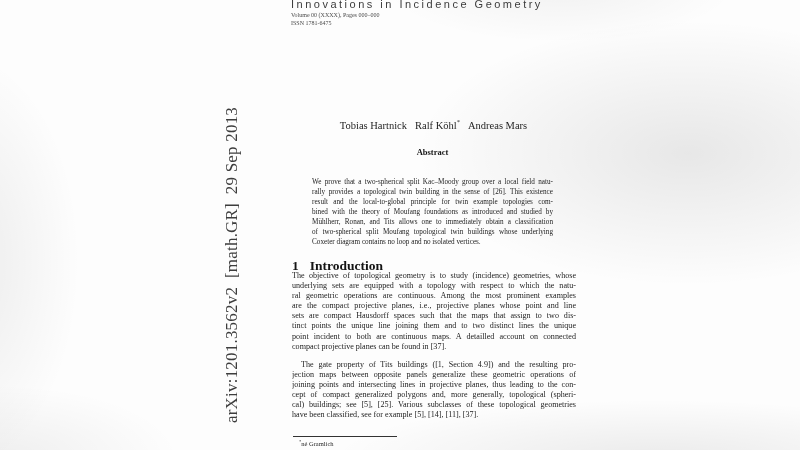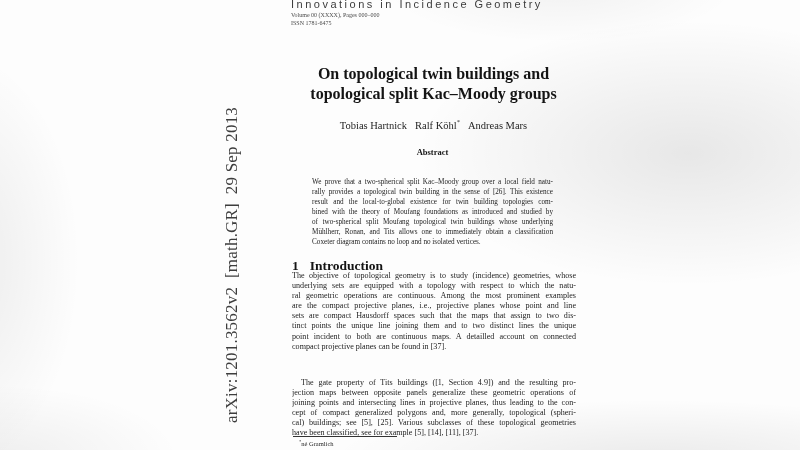--- a/index.html
+++ b/index.html
@@ -33,59 +33,55 @@
   .authors-row sup { font-size:6.5px; }
   .abstract-block { position:absolute; left:312px; top:147px; width:241px; }
   .abstract-heading { text-align:center; font-weight:bold; font-size:8.5px; margin-bottom:20px; color:#161616; }
   .abstract-body { font-size:7.2px; line-height:10px; color:#232323;margin-top:20px; }
   .jline { text-align:justify; text-align-last:justify; white-space:nowrap; overflow:hidden; }
   .jline:last-child { text-align-last:left; }
   .section-heading { position:absolute; left:292px; top:258px; font-weight:bold; font-size:13.5px; color:#141414; }
   .section-heading .num { margin-right:11px; }
   .body-para { position:absolute; left:292px; width:284px; font-size:8.1px; line-height:10.1px; color:#232323; }
   .para-1 { top:271px; }
-  .para-2 { top:378px; }
+  .para-2 { top:360px; }
   .indent-first .jline:first-child { text-indent:9px; }
   .footnote-rule { position:absolute; left:293px; top:436px; width:104px; border-top:0.8px solid #333; }
   .footnote { position:absolute; left:299px; top:439px; font-size:6.5px; color:#2a2a2a; }
   .footnote sup { font-size:4.5px; }
 </style>
 </head>
 <body>
 
 <div class="stage">
 
   <div class="arxiv-stamp">arXiv:1201.3562v2  [math.GR]  29 Sep 2013</div>
 
   <div class="masthead">
     <div class="journal-name">Innovations in Incidence Geometry</div>
     <div class="journal-sub">Volume 00 (XXXX), Pages 000–000</div>
     <div class="journal-sub">ISSN 1781-6475</div>
   </div>
 
-  <div class="title-block">
-    <div>On topological twin buildings and</div>
-    <div>topological split Kac–Moody groups</div>
-  </div>
 
   <div class="authors-row">
     <span><span>Tobias Hartnick</span><sup></sup></span>
     <span><span>Ralf Köhl</span><sup>*</sup></span>
     <span><span>Andreas Mars</span><sup></sup></span>
   </div>
 
   <div class="abstract-block">
     <div class="abstract-heading">Abstract</div>
     <div class="abstract-body">
         <div class="jline">We prove that a two-spherical split Kac–Moody group over a local field natu-</div>
         <div class="jline">rally provides a topological twin building in the sense of [26]. This existence</div>
-        <div class="jline">result and the local-to-global existence for twin building topologies com-</div>
+        <div class="jline">result and the local-to-global principle for twin example topologies com-</div>
         <div class="jline">bined with the theory of Moufang foundations as introduced and studied by</div>
+        <div class="jline">Mühlherr, Ronan, and Tits allows one to immediately obtain a classification</div>
         <div class="jline">of two-spherical split Moufang topological twin buildings whose underlying</div>
-        <div class="jline">Mühlherr, Ronan, and Tits allows one to immediately obtain a classification</div>
         <div class="jline">Coxeter diagram contains no loop and no isolated vertices.</div>
       </div>
   </div>
 
   <div class="section-heading">
     <span class="num">1</span><span>Introduction</span>
   </div>
 
   <div class="body-para para-1">
       <div class="jline">The objective of topological geometry is to study (incidence) geometries, whose</div>

